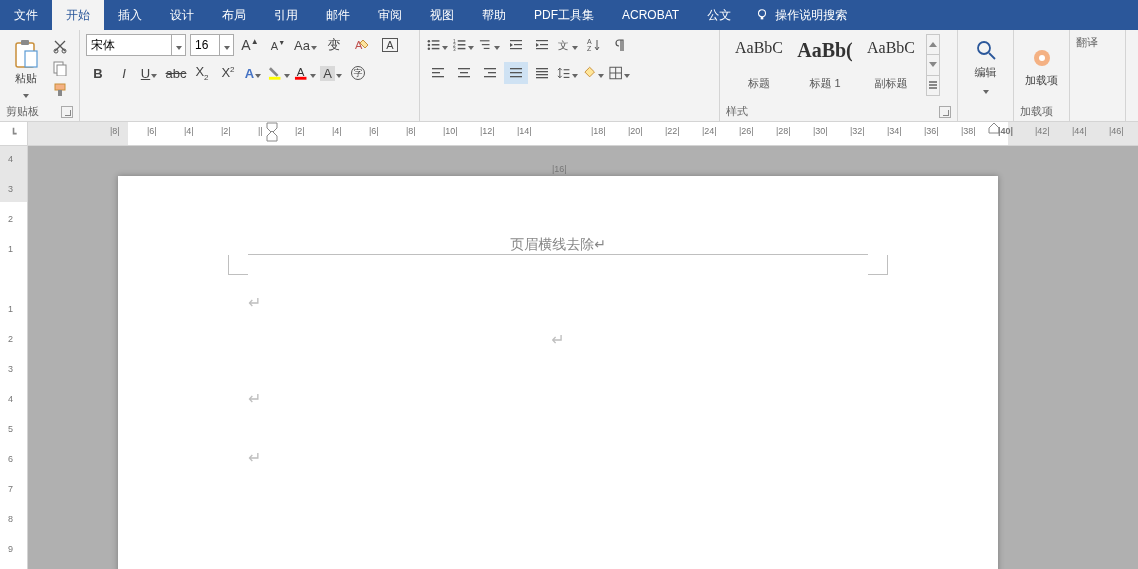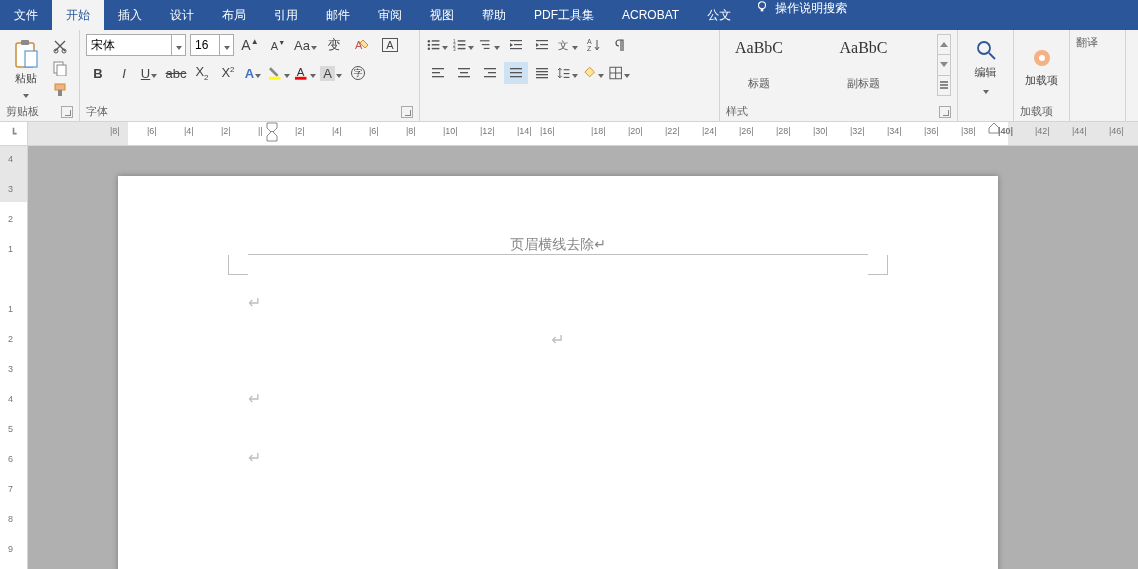--- a/index.html
+++ b/index.html
@@ -2,21 +2,21 @@
 <html><head>
 <meta charset="utf-8">
 <style>
 * { margin: 0; padding: 0; box-sizing: border-box; font-family: "Microsoft YaHei", Arial, sans-serif; }
 body { background: #e6e6e6; overflow: hidden; width: 1138px; height: 569px; }
 
 
 .menubar { background: #2b579a; height: 30px; display: flex; align-items: stretch; color: #fff; font-size: 12px; }
 .menubar .tab { padding: 0 14px; display: flex; align-items: center; cursor: pointer; }
 .menubar .tab.active { background: #f3f3f3; color: #2b579a; }
-.menubar .tell-me { display: flex; align-items: flex-start; padding: 0 10px; gap: 6px; }
+.menubar .tell-me { display: flex; align-items: center; padding: 0 10px; gap: 6px; }
 .menubar .bulb { width: 14px; height: 14px; }
 
 
 .ribbon { background: #f3f3f3; border-bottom: 1px solid #d4d4d4; display: flex; height: 92px; }
 .group { border-right: 1px solid #d4d4d4; padding: 4px 6px 2px 6px; display: flex; flex-direction: column; justify-content: space-between; }
 .group-body { display: flex; gap: 6px; align-items: flex-start; flex: 1; }
 .group-label { text-align: left; font-size: 11px; color: #666; position: relative; height: 16px; line-height: 16px; }
 .dlg-launch { position: absolute; right: 0; bottom: 1px; width: 12px; height: 12px; border: 1px solid #aaa; display: inline-block; }
 .dlg-launch::after { content: ""; position: absolute; right: 1px; bottom: 1px; width: 5px; height: 5px; border-right: 1px solid #888; border-bottom: 1px solid #888; }
 
@@ -35,21 +35,21 @@
 .rb { width: 24px; height: 22px; display: flex; align-items: center; justify-content: center; font-size: 13px; color: #444; }
 .rb svg { width: 16px; height: 16px; }
 .split .dd-tiny { width: 8px; margin-left: 1px; }
 .dd-tiny::after { content: ""; border-left: 3px solid transparent; border-right: 3px solid transparent; border-top: 4px solid #666; display: inline-block; }
 
 
 .para-col { display: flex; flex-direction: column; gap: 6px; }
 .para-row { display: flex; gap: 2px; }
 
 
-.styles-body { display: flex; align-items: stretch; justify-content: space-between; }
+.styles-body { display: flex; align-items: stretch; }
 .style-item { width: 66px; height: 62px; border: 1px solid transparent; display: flex; flex-direction: column; align-items: center; justify-content: space-between; padding: 4px 2px; }
 .style-prev { font-family: "Times New Roman", serif; color: #333; }
 .style-prev.s0 { font-size: 16px; }
 .style-prev.s1 { font-size: 20px; font-weight: bold; }
 .style-prev.s2 { font-size: 16px; }
 .style-name { font-size: 11px; color: #555; }
 .gal-scroll { width: 14px; display: flex; flex-direction: column; border: 1px solid #c8c8c8; margin-left: 2px; }
 .gal-scroll div { flex: 1; display: flex; align-items: center; justify-content: center; border-bottom: 1px solid #c8c8c8; }
 .gal-scroll div:last-child { border-bottom: none; }
 .tri-up::after { content: ""; border-left: 4px solid transparent; border-right: 4px solid transparent; border-bottom: 5px solid #888; display: inline-block; }
@@ -215,21 +215,20 @@
           </div>
         <div class="rb split">
             <span style="background:#d9d9d9;padding:0 3px">A</span>
             <span class="dd-tiny"></span>
           </div>
         <div class="rb">
             <span style="border:1px solid #555;border-radius:50%;width:14px;height:14px;display:inline-flex;align-items:center;justify-content:center;font-size:9px">字</span>
           </div>
       </div>
     </div>
-    <div class="group-label"><span>字体</span><span class="dlg-launch"></span></div>
   </div>
 
   <div class="group" style="width:300px">
     <div class="para-col">
       <div class="para-row">
         <div class="rb split">
             <svg viewBox="0 0 16 16">
               <circle cx="3" cy="4" r="1.3" fill="#555"></circle>
               <rect x="6" y="3" width="8" height="1.5" fill="#555"></rect>
               <circle cx="3" cy="8" r="1.3" fill="#555"></circle>
@@ -355,20 +354,24 @@
           </div>
       </div>
     </div>
   </div>
 
   <div class="group" style="width:238px">
     <div class="styles-body">
       <div class="style-item">
         <span class="style-prev s0">AaBbC</span>
         <span class="style-name">标题</span>
+      </div>
+      <div class="style-item">
+        <span class="style-prev s1">AaBb(</span>
+        <span class="style-name">标题 1</span>
       </div>
       <div class="style-item">
         <span class="style-prev s2">AaBbC</span>
         <span class="style-name">副标题</span>
       </div>
       <div class="gal-scroll">
         <div class="tri-up"></div>
         <div class="tri-dn"></div>
         <div class="tri-more"></div>
       </div>
@@ -424,21 +427,21 @@
       <span class="tick" style="left: 156px;">|4|</span>
       <span class="tick" style="left: 193px;">|2|</span>
       <span class="tick" style="left: 230px;">||</span>
       <span class="tick" style="left: 267px;">|2|</span>
       <span class="tick" style="left: 304px;">|4|</span>
       <span class="tick" style="left: 341px;">|6|</span>
       <span class="tick" style="left: 378px;">|8|</span>
       <span class="tick" style="left: 415px; text-align: center;">|10|</span>
       <span class="tick" style="left: 452px;">|12|</span>
       <span class="tick" style="left: 489px;">|14|</span>
-      <span class="tick" style="left: 512px;">|16|</span>
+      <span class="tick" style="left: 524px; margin-top: 38px;">|16|</span>
       <span class="tick" style="left: 563px;">|18|</span>
       <span class="tick" style="left: 600px;">|20|</span>
       <span class="tick" style="left: 637px;">|22|</span>
       <span class="tick" style="left: 674px;">|24|</span>
       <span class="tick" style="left: 711px;">|26|</span>
       <span class="tick" style="left: 748px;">|28|</span>
       <span class="tick" style="left: 785px;">|30|</span>
       <span class="tick" style="left: 822px;">|32|</span>
       <span class="tick" style="left: 859px;">|34|</span>
       <span class="tick" style="left: 896px; text-align: right;">|36|</span>

